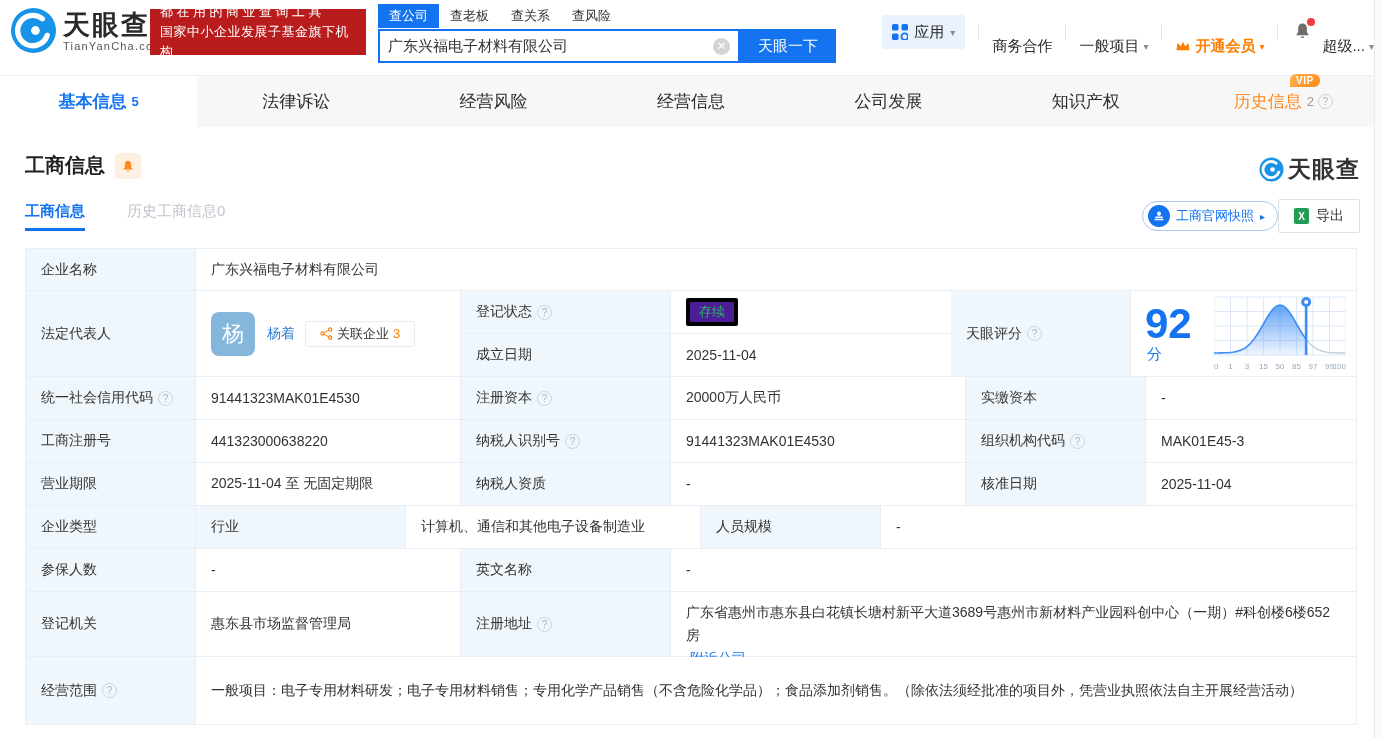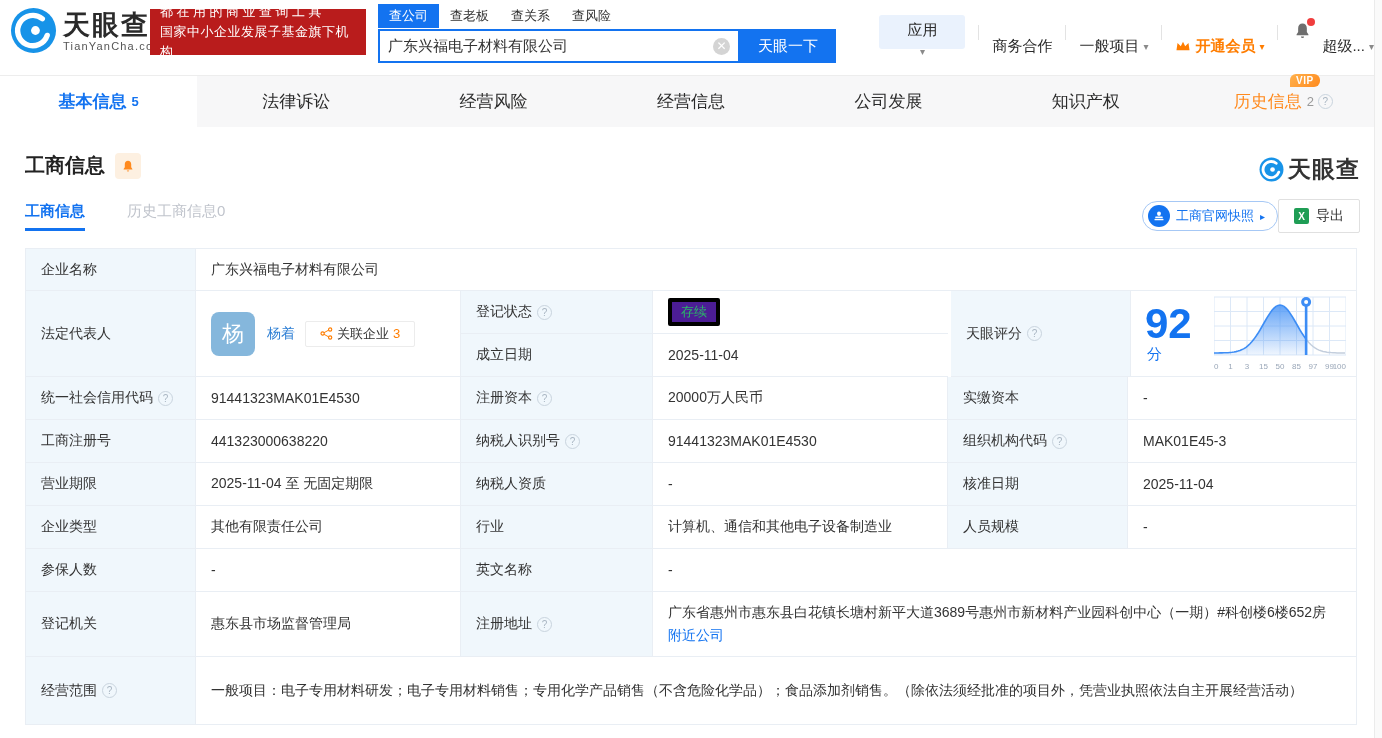--- a/index.html
+++ b/index.html
@@ -28,21 +28,21 @@
   .search-tab { font-size:13px; color:#333; padding:3px 11px; cursor:pointer; }
   .search-tab.active { background:#1373f0; color:#fff; }
   .search-row { display:flex; margin-top:1px; }
   .search-box { width:362px; height:34px; border:2px solid #1373f0; display:flex; align-items:center; padding:0 8px; background:#fff; }
   .search-box input { border:none; outline:none; flex:1; font-size:15px; color:#333; font-family:inherit; background:transparent; }
   .clear-icon { width:17px; height:17px; border-radius:50%; background:#d4d4d4; color:#fff; font-size:12px;
     display:flex; align-items:center; justify-content:center; line-height:1; cursor:pointer; }
   .search-btn { width:96px; height:34px; background:#1373f0; color:#fff; font-size:15px; border:none; cursor:pointer; font-family:inherit; }
 
   .topnav { position:absolute; right:8px; top:14px; height:36px; display:flex; align-items:center; }
-  .apps-btn { background:#eaf2fd; border-radius:3px; height:34px; display:flex; align-items:center; gap:6px; padding:0 28px; cursor:pointer;flex-direction:column; }
+  .apps-btn { background:#eaf2fd; border-radius:3px; height:34px; display:flex; align-items:center; gap:6px; padding:0 10px; cursor:pointer; }
   .apps-btn .lbl { font-size:15px; color:#2a2a2a; }
   .nav-sep { width:1px; height:15px; background:#e3e3e3; margin:0 13px; }
   .nav-item { font-size:15px; color:#2a2a2a; display:flex; align-items:center; gap:4px; cursor:pointer; white-space:nowrap;margin-top:28px; }
   .nav-item.vip { color:#ff7d00; font-weight:bold; }
   .caret { font-size:10px; color:#8a8a8a; }
   .caret.orange { color:#ff7d00; }
   .bell-wrap { position:relative; margin:0 10px 0 2px; cursor:pointer; }
   .red-dot { position:absolute; top:-3px; right:-3px; width:8px; height:8px; border-radius:50%; background:#f03e3e; }
 
   
@@ -81,21 +81,21 @@
     display:flex; align-items:center; justify-content:center; }
 
   
   .biz-table { position:absolute; top:248px; left:25px; width:1332px; border:1px solid #e9eef4; border-bottom:none; font-size:14px; }
   .t-row { display:flex; width:100%; }
   .cell { border-right:1px solid #e9eef4; border-bottom:1px solid #e9eef4; display:flex; align-items:center; padding:0 15px; }
   .cell:last-child { border-right:none; }
   .lbl-cell { background:#f0f7fc; gap:5px; color:#333; flex-shrink:0; }
   .val-cell { color:#333; background:#fff; }
   .c-l1 { width:170px; } .c-v1 { width:265px; }
-  .c-l2 { width:192px; } .c-v2 { width:295px; }
+  .c-l2 { width:210px; } .c-v2 { width:295px; }
   .c-l3 { width:180px; } .c-v3 { flex:1; }
   .span-rest { flex:1; }
   .h42 { height:42px; } .h43 { height:43px; } .h86 { height:86px; } .h65 { height:65px; } .h68 { height:68px; }
   .wrap-val { line-height:23px; padding-top:9px; padding-bottom:9px; align-items:center; flex-wrap:wrap; }
   .q-icon { width:15px; height:15px; border:1px solid #c9d4de; border-radius:50%; color:#a9b6c2; font-size:10px;
     display:inline-flex; align-items:center; justify-content:center; flex-shrink:0; cursor:pointer; }
   .subgrid { width:490px; display:flex; flex-direction:column; }
   .subgrid .t-row { flex:1; }
   .subgrid .cell { height:43px; }
 
@@ -395,21 +395,20 @@
       <div class="cell lbl-cell c-l1 h43">营业期限</div>
       <div class="cell val-cell c-v1 h43">2025-11-04 至 无固定期限</div>
       <div class="cell lbl-cell c-l2 h43">纳税人资质</div>
       <div class="cell val-cell c-v2 h43">-</div>
       <div class="cell lbl-cell c-l3 h43">核准日期</div>
       <div class="cell val-cell c-v3 h43">2025-11-04</div>
     </div>
 
     <div class="t-row h43">
       <div class="cell lbl-cell c-l1 h43">企业类型</div>
-      <div class="cell val-cell c-v1 h43">其他有限责任公司</div>
       <div class="cell lbl-cell c-l2 h43">行业</div>
       <div class="cell val-cell c-v2 h43">计算机、通信和其他电子设备制造业</div>
       <div class="cell lbl-cell c-l3 h43">人员规模</div>
       <div class="cell val-cell c-v3 h43">-</div>
     </div>
 
     <div class="t-row h43">
       <div class="cell lbl-cell c-l1 h43">参保人数</div>
       <div class="cell val-cell c-v1 h43">-</div>
       <div class="cell lbl-cell c-l2 h43">英文名称</div>

